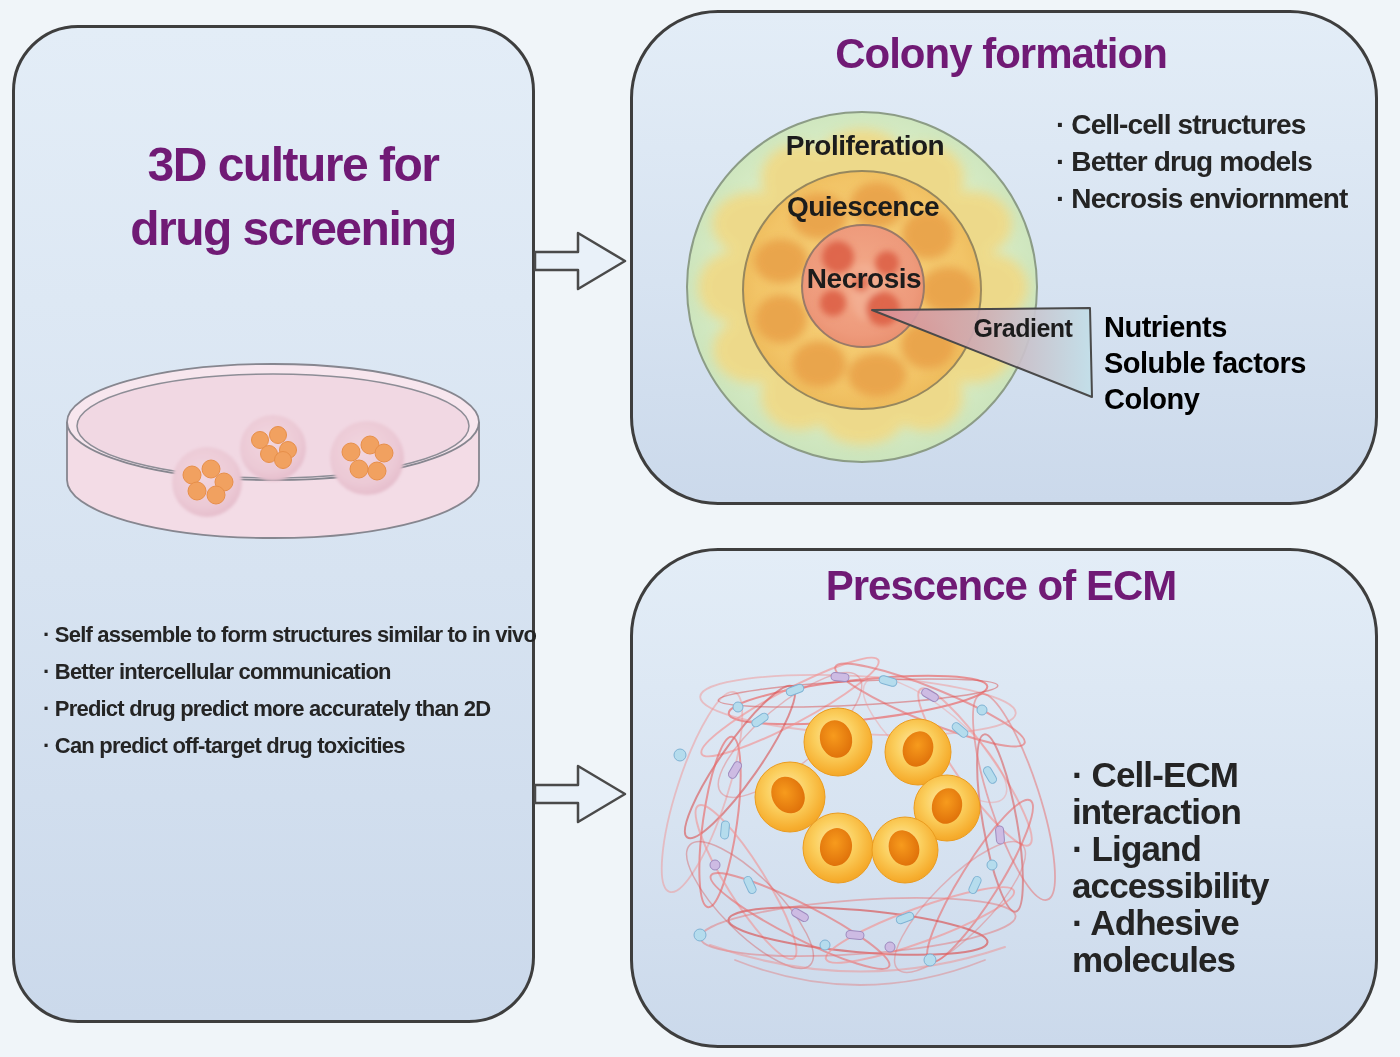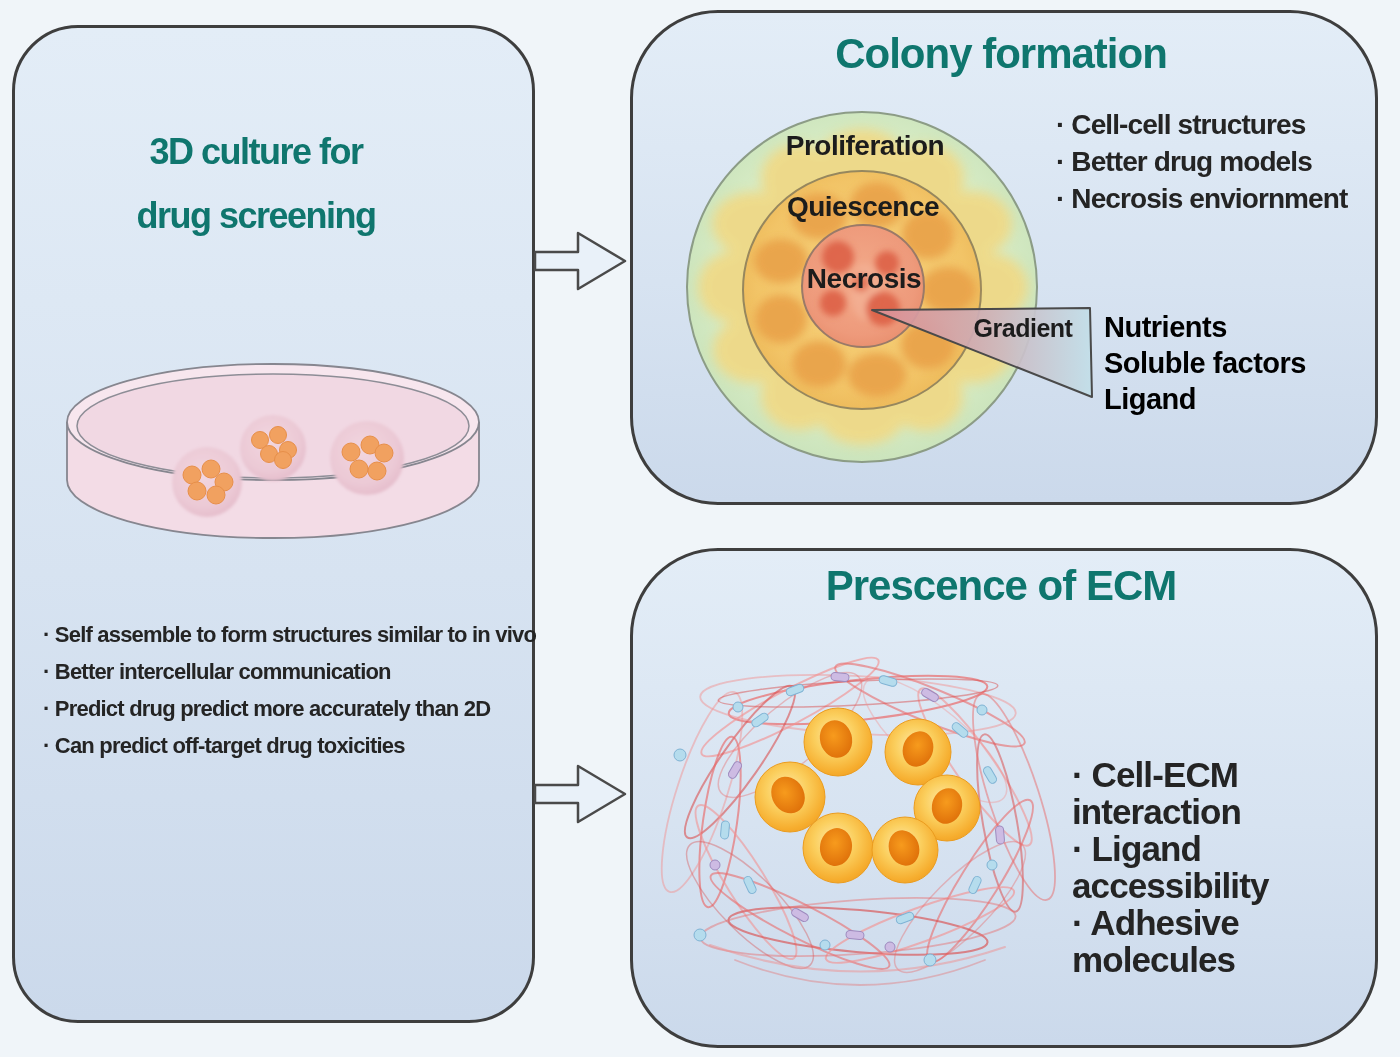--- a/index.html
+++ b/index.html
@@ -3,22 +3,22 @@
 <meta charset="utf-8">
 <style>
   html,body{margin:0;padding:0;background:#f0f5f9;}
   #page{position:relative;width:1400px;height:1057px;background:#f0f5f9;overflow:hidden;
         font-family:"Liberation Sans",sans-serif;color:#1d1d1d;}
   .panel{position:absolute;border:3px solid #3e3e3e;
          background:linear-gradient(180deg,#e3edf7 0%,#d7e3f1 55%,#cbd9eb 100%);}
   #left-panel{left:12px;top:25px;width:517px;height:992px;border-radius:66px;}
   #colony-panel{left:630px;top:10px;width:742px;height:489px;border-radius:88px;}
   #ecm-panel{left:630px;top:548px;width:742px;height:494px;border-radius:88px;}
-  .big-title{position:absolute;font-weight:700;letter-spacing:-1px;color:#0f766e;text-align:center;}
-  #left-title{left:12px;top:120px;width:488px;font-size:36px;line-height:64px;letter-spacing:-1.5px;}
+  .big-title{position:absolute;font-weight:700;letter-spacing:-1px;color:#701a75;text-align:center;}
+  #left-title{left:12px;top:133px;width:488px;font-size:48px;line-height:64px;letter-spacing:-1.5px;padding-left:37px;}
   #left-title span{display:block;}
   #colony-title{left:630px;top:30px;width:742px;font-size:42px;}
   #ecm-title{left:630px;top:562px;width:742px;font-size:42px;}
   .bullets{position:absolute;font-weight:700;color:#242424;}
   .bullet-item::before{content:"· ";}
   #left-bullets{left:43px;top:616px;width:494px;font-size:22px;line-height:37px;letter-spacing:-0.8px;}
   #colony-bullets{left:1056px;top:106px;width:320px;font-size:28px;line-height:37px;letter-spacing:-0.9px;}
   #ecm-bullets{left:1072px;top:756px;width:310px;font-size:35px;line-height:37px;letter-spacing:-0.9px;}
   #factor-list{position:absolute;left:1104px;top:309px;font-weight:700;font-size:29px;line-height:36px;letter-spacing:-0.5px;color:#000000;}
   svg{position:absolute;overflow:visible;}
@@ -180,21 +180,21 @@
 
   <div id="colony-bullets" class="bullets">
     <div class="bullet-item">Cell-cell structures</div>
     <div class="bullet-item">Better drug models</div>
     <div class="bullet-item">Necrosis enviornment</div>
   </div>
 
   <div id="factor-list">
     <div>Nutrients</div>
     <div>Soluble factors</div>
-    <div>Ligand</div>
+    <div>Colony</div>
   </div>
 
   <div id="ecm-panel" class="panel"></div>
   <div id="ecm-title" class="big-title">Prescence of ECM</div>
 
   <svg id="ecm-svg" style="left:640px;top:615px;" width="440" height="400" viewBox="0 0 440 400">
     <defs>
       <radialGradient id="cellBody" cx="45%" cy="40%" r="65%">
         <stop offset="0%" stop-color="#fee9a8"></stop>
           <stop offset="45%" stop-color="#fbcf5e"></stop>

